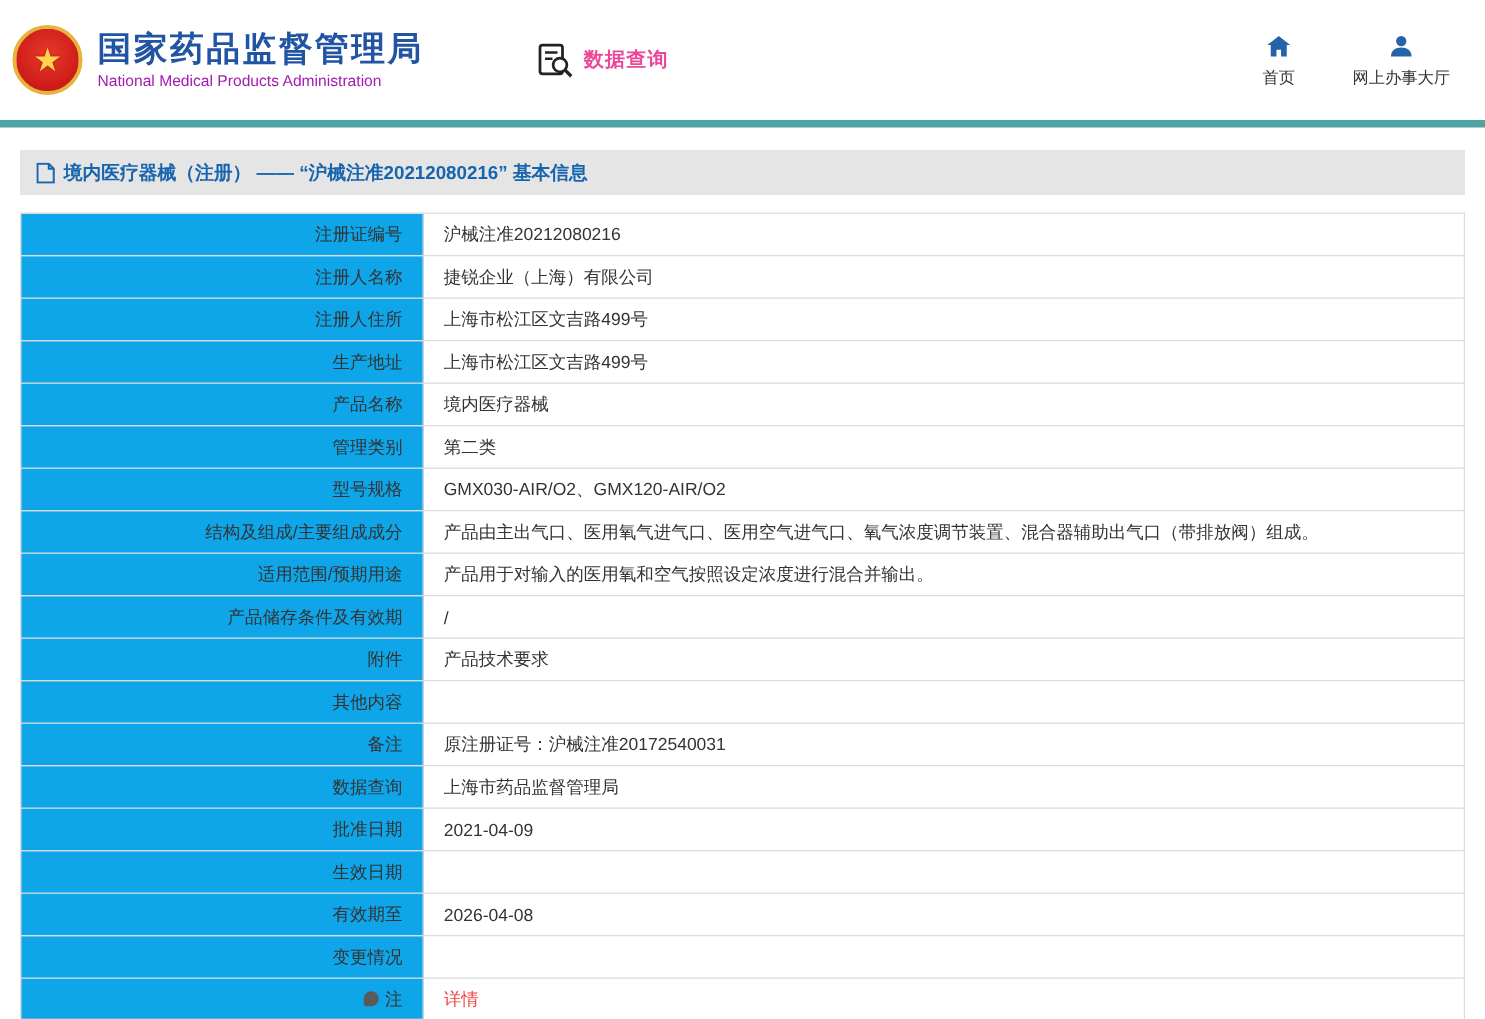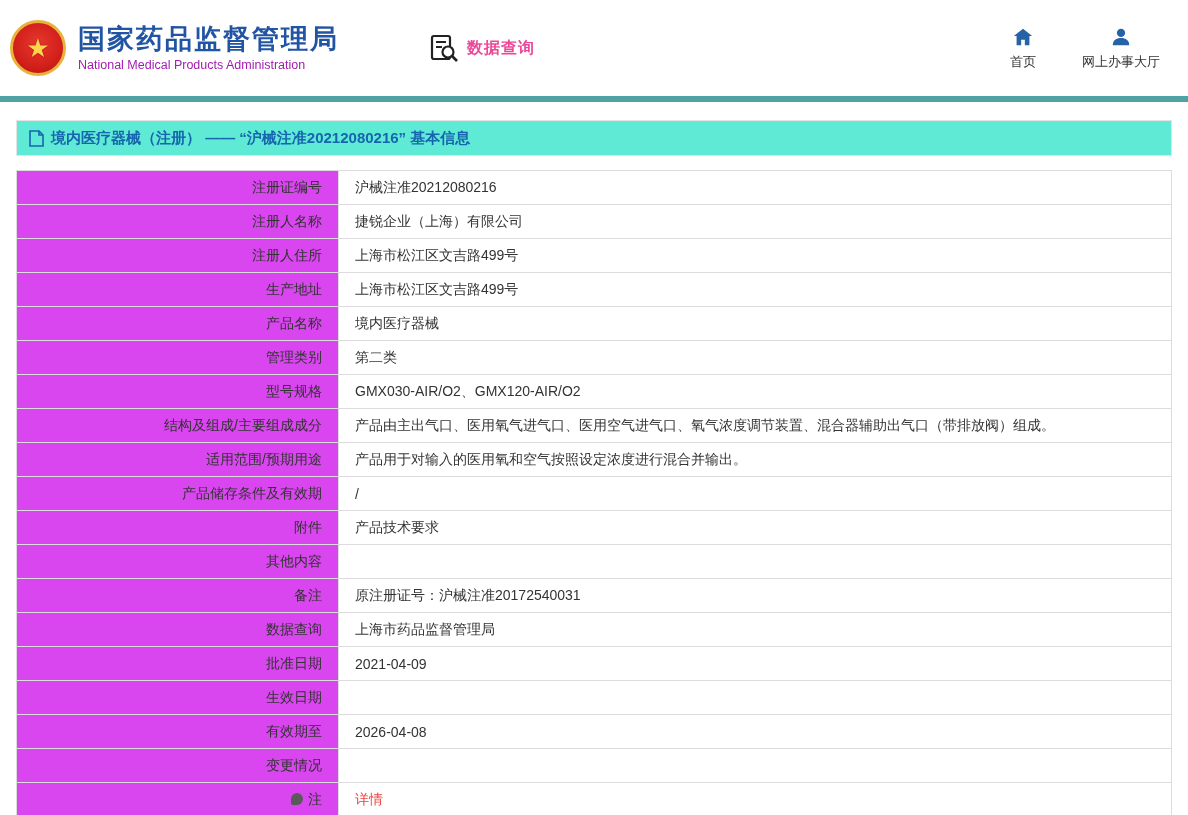--- a/index.html
+++ b/index.html
@@ -23,30 +23,30 @@
 
   .top-nav { margin-left:auto; display:flex; gap:46px;text-align:center; }
   .nav-item { display:flex; flex-direction:column; align-items:center; cursor:pointer; }
   .nav-icon { width:22px; height:22px; margin-bottom:5px; }
   .nav-label { font-size:13px; color:#333; }
 
   
   .teal-bar { height:6px; background:#4fa3a3; }
 
   
-  .section-bar { margin:18px 16px 0 16px; background:#5eead4; border:1px solid #e4e4e4;
+  .section-bar { margin:18px 16px 0 16px; background:#e5e5e5; border:1px solid #e4e4e4;
     height:36px; display:flex; align-items:center; padding:0 12px; }
   .doc-icon { width:15px; height:17px; margin-right:7px; flex:0 0 auto; }
   .section-title { color:#1765ae; font-size:15px; font-weight:bold; }
 
   
   .table-wrap { margin:14px 16px 0 16px; }
   table.info { width:100%; border-collapse:collapse; table-layout:fixed; }
   table.info td { border:1px solid #dcdcdc; height:34px; font-size:14px; padding:6px 16px; }
-  td.label-cell { width:322px; text-align:right; padding-right:18px; color:#333; background:#d946ef; }
+  td.label-cell { width:322px; text-align:right; padding-right:18px; color:#333; background:#0ea5e9; }
   td.value-cell { text-align:left; color:#333; }
   .note-icon { display:inline-block; width:12px; height:12px; border-radius:50% 50% 50% 2px;
     background:#5a5a5a; margin-right:5px; vertical-align:-1px; }
   a.detail-link { color:#ef4444; text-decoration:none; }
 </style>
 </head>
 <body>
 
 <div class="top-header">
   <div class="logo-block">

